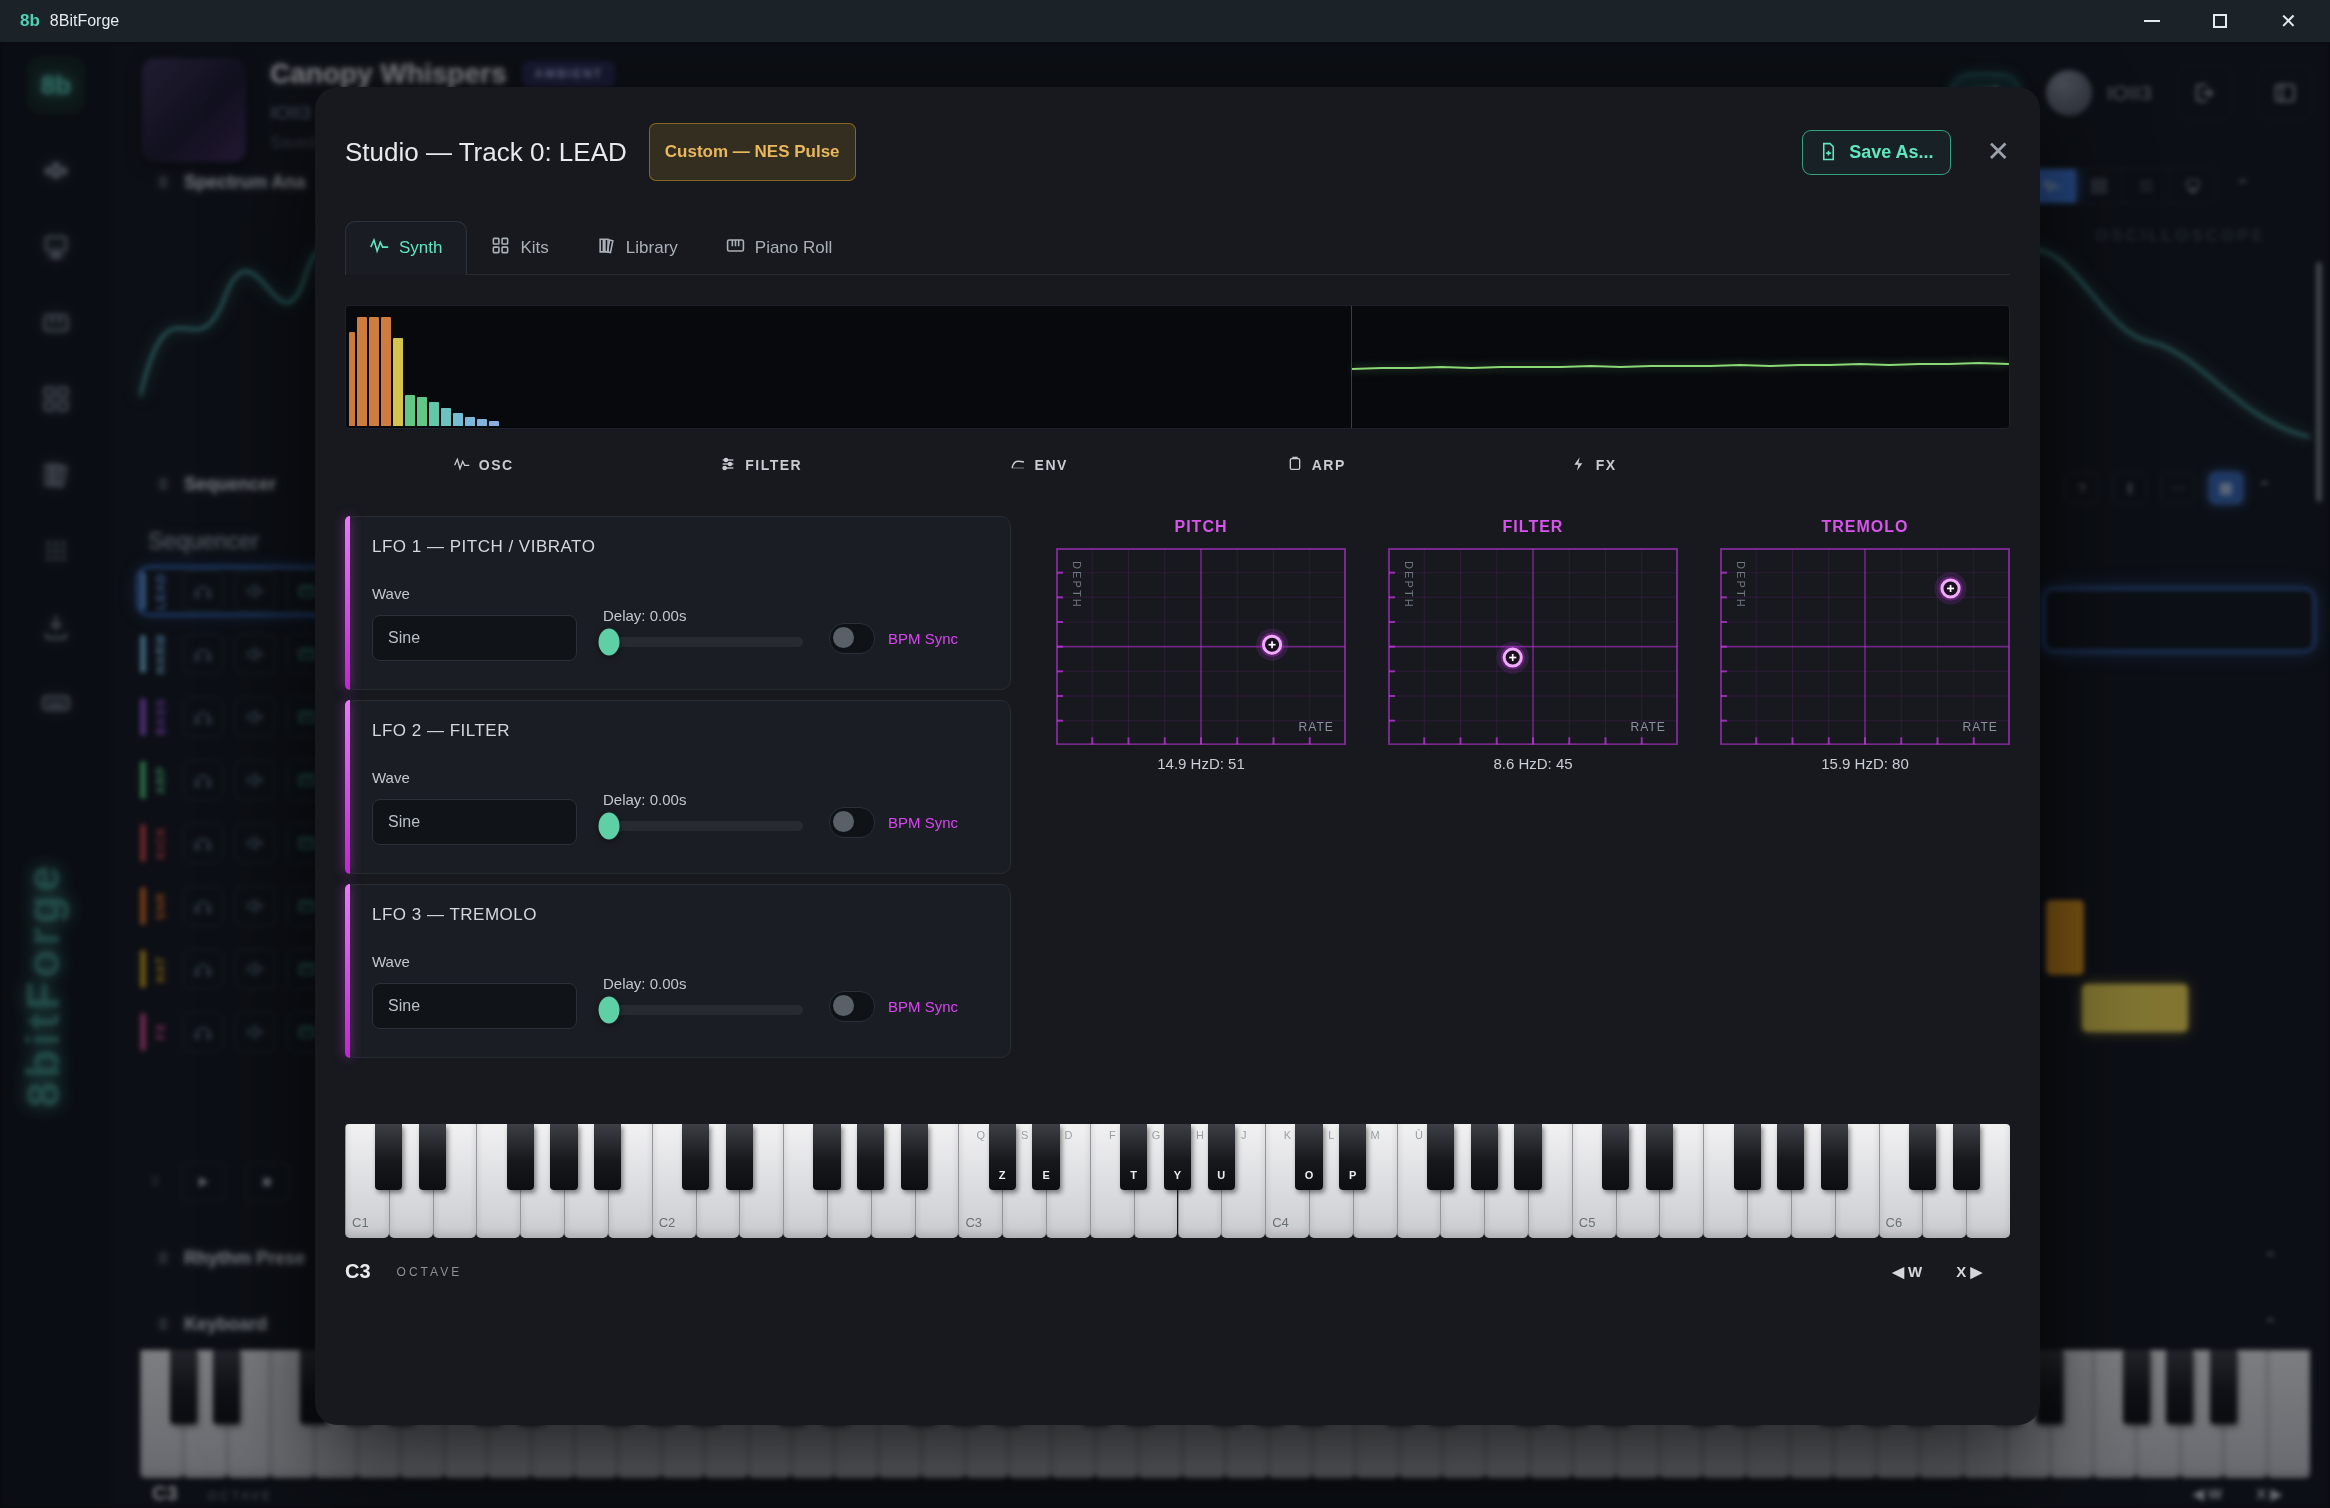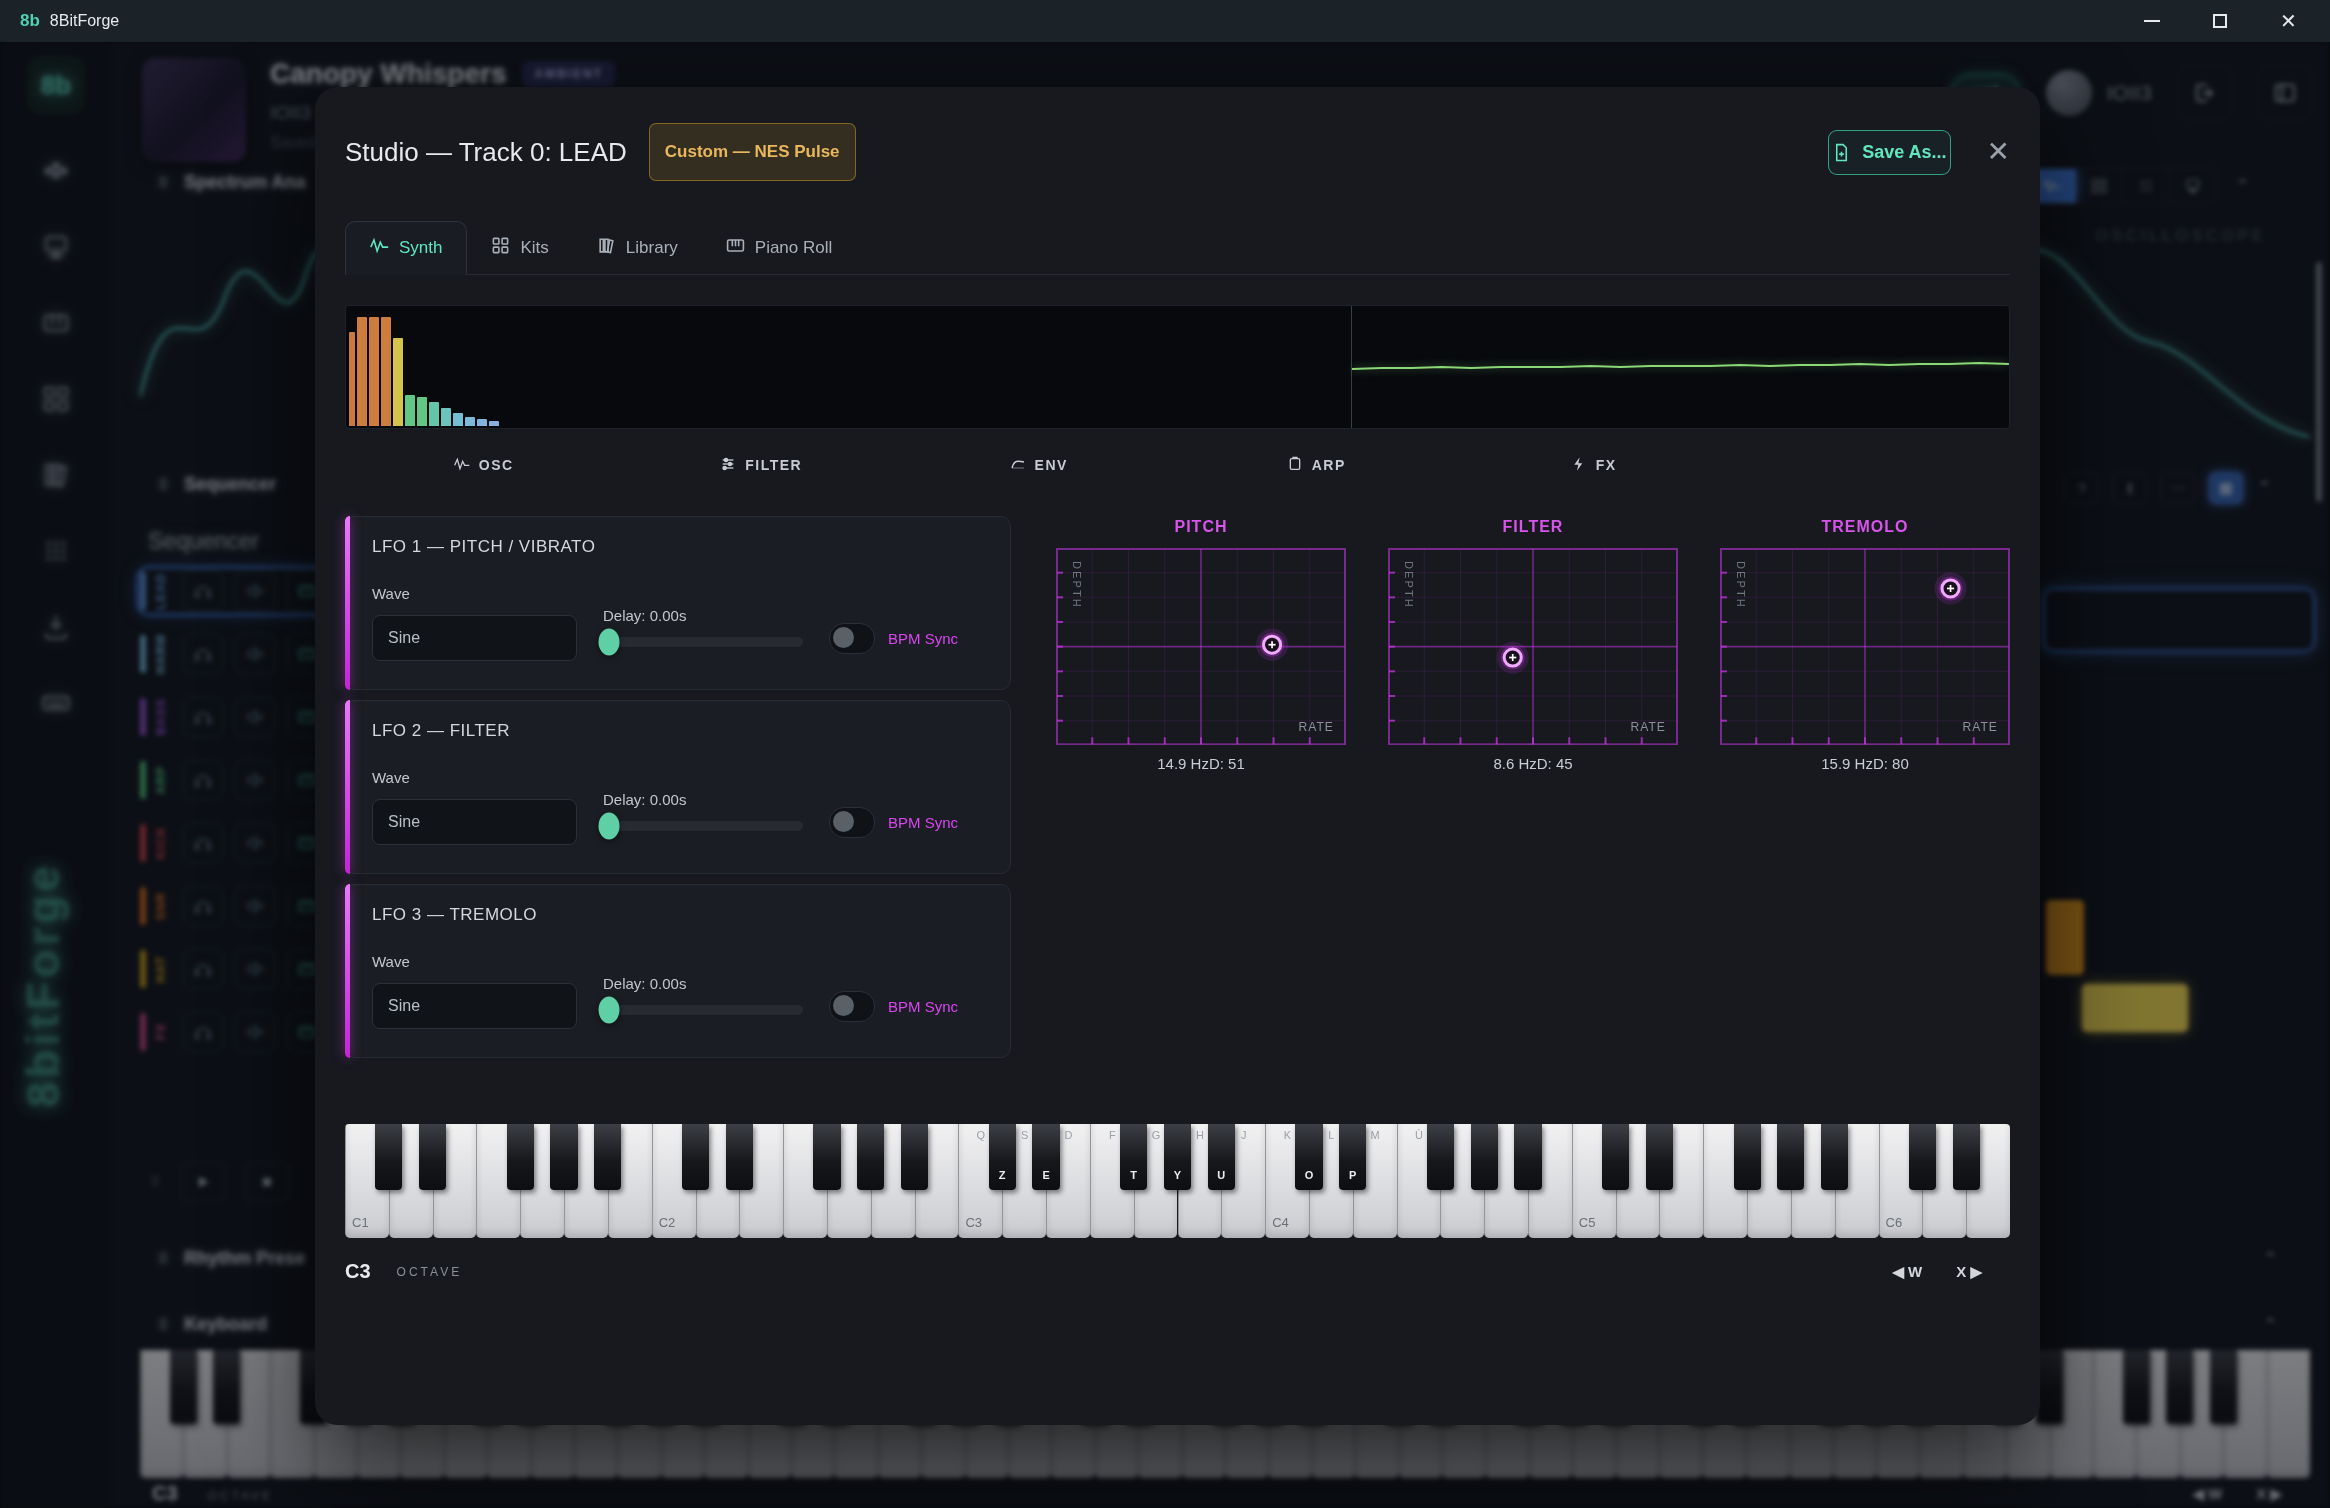--- a/index.html
+++ b/index.html
@@ -90,23 +90,23 @@
     align-items:center;font-size:15px;color:#c6ccd3;}
   .dim{position:absolute;top:42px;left:0;right:0;bottom:0;background:rgba(7,10,15,.5);z-index:2;}
   
   .modal{position:absolute;left:315px;top:87px;width:1725px;height:1338px;background:#17191f;
     border-radius:22px;z-index:10;box-sizing:border-box;padding:0 30px;
     box-shadow:0 40px 100px rgba(0,0,0,.7);}
   .m-header{display:flex;align-items:center;padding-top:36px;}
   .m-title{font-size:26px;font-weight:500;color:#e7e9ec;}
   .m-badge{margin-left:22px;background:rgba(251,191,36,.13);border:1px solid rgba(251,191,36,.4);
     color:#e9b75d;border-radius:7px;padding:18px 15px;font-size:17px;font-weight:700;}
-  .save-btn{margin-left:auto;display:flex;align-items:center;gap:11px;color:#62e6bd;
+  .save-btn{margin-left:auto;display:flex;align-items:flex-start;gap:11px;color:#62e6bd;
     border:1.5px solid rgba(61,217,168,.7);background:rgba(61,217,168,.05);border-radius:9px;
-    padding:11px 3px;font-size:18px;font-weight:600;cursor:pointer;}
+    padding:11px 16px;font-size:18px;font-weight:600;cursor:pointer;}
   .save-btn svg{width:19px;height:19px;}
   .m-close{margin-left:36px;color:#9aa1a9;font-size:28px;line-height:28px;cursor:pointer;}
   .m-tabs{display:flex;margin-top:40px;border-bottom:1px solid #262a31;}
   .m-tab{display:flex;align-items:center;gap:10px;padding:14px 24px;font-size:17px;color:#aab0b8;cursor:pointer;}
   .m-tab svg{width:19px;height:19px;}
   .m-tab.active{color:#5fe8c0;background:#191c22;border:1px solid #2e333b;border-bottom:1px solid #191c22;
     border-radius:10px 10px 0 0;margin-bottom:-1px;}
   .wavebox{margin-top:30px;height:122px;background:#07090d;border:1px solid #1e222a;border-radius:4px;
     display:flex;overflow:hidden;}
   .bars-zone{width:60.5%;display:flex;align-items:flex-end;gap:2px;padding:2px 0 2px 3px;

